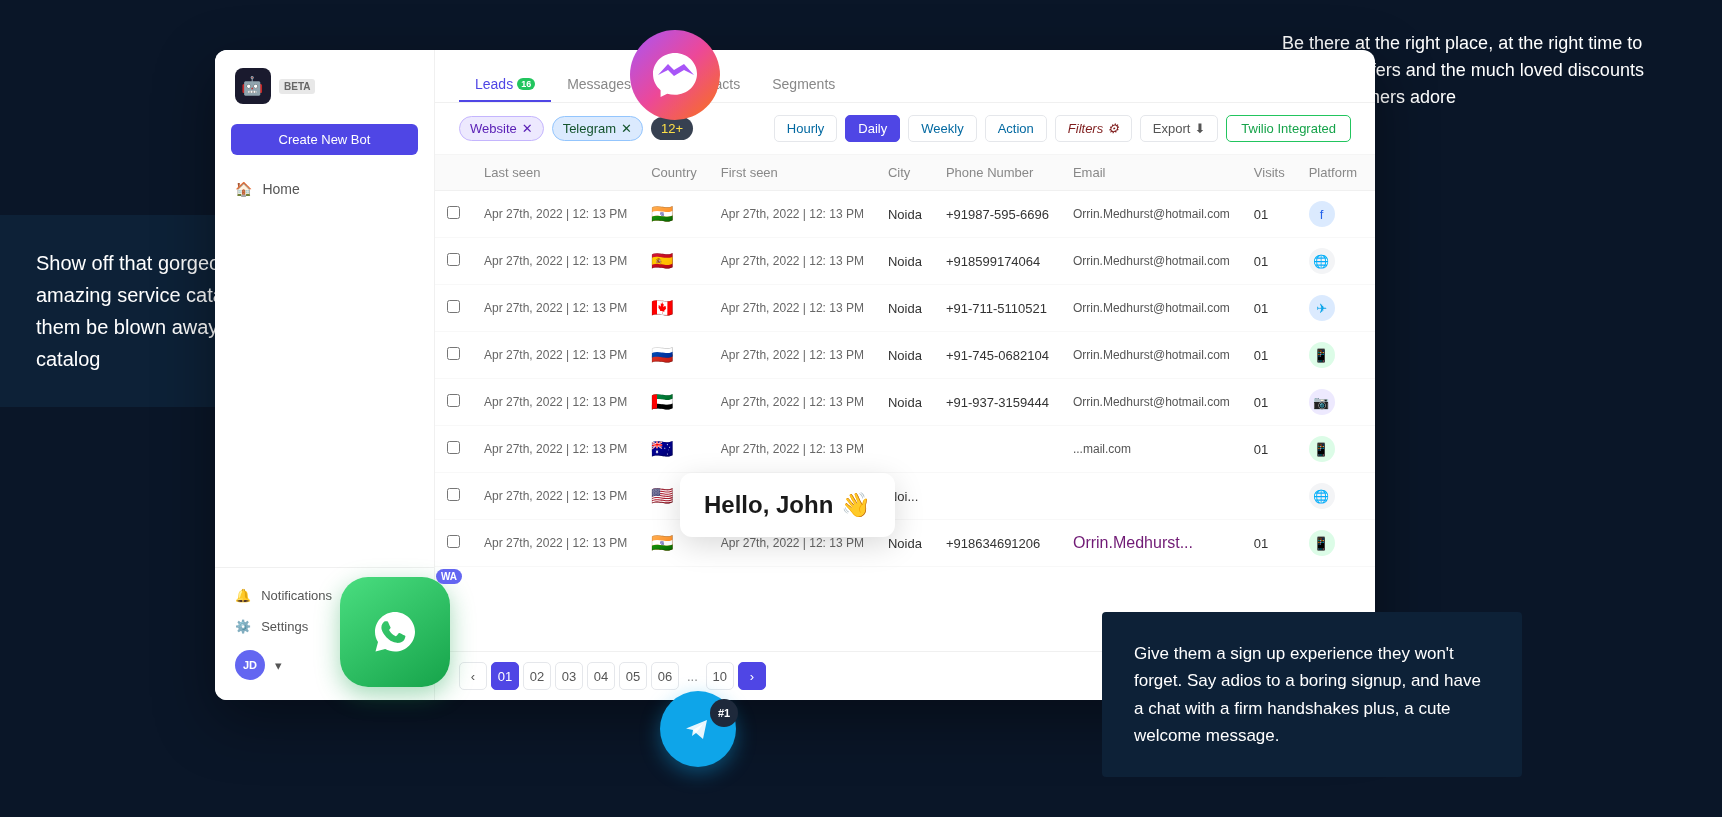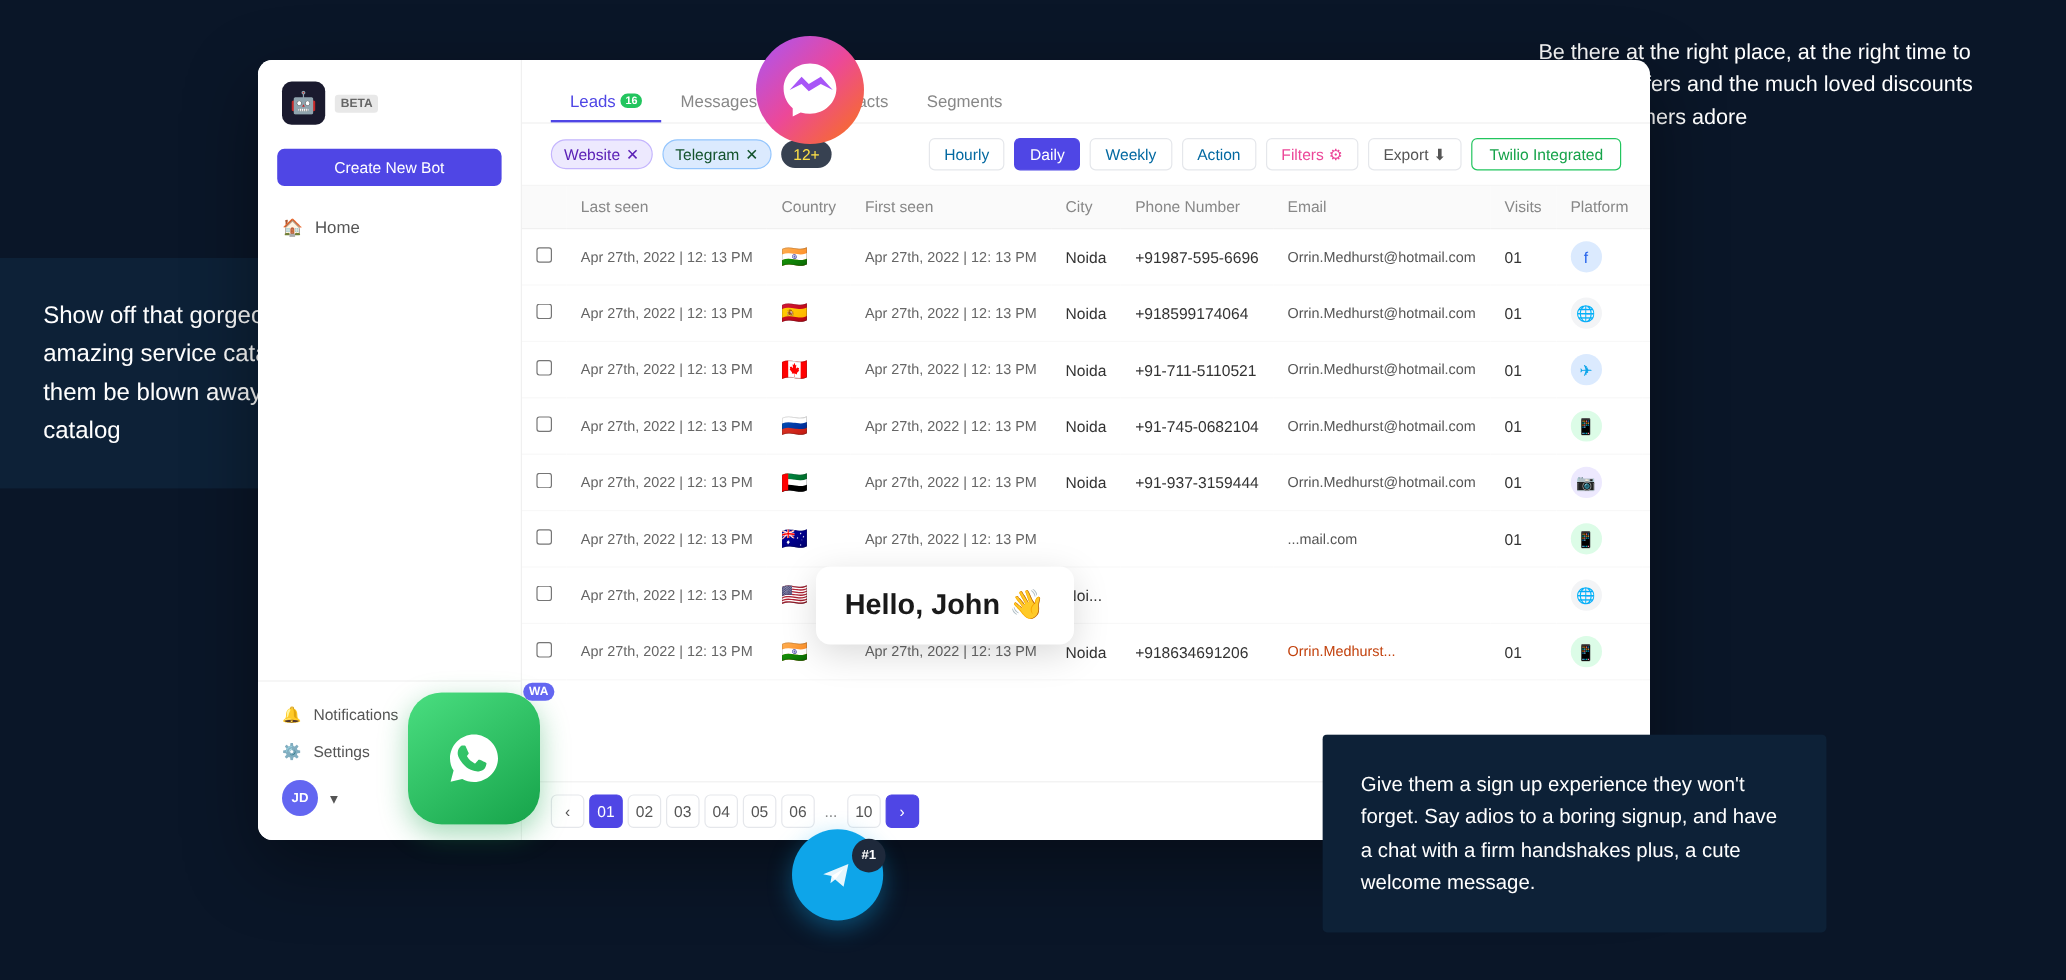--- a/index.html
+++ b/index.html
@@ -289,23 +289,24 @@
     }
 
     .filters-btn {
       display: flex;
       align-items: flex-start;
       gap: 4px;
       padding: 5px 12px;
       border-radius: 5px;
       border: 1px solid #e5e7eb;
       background: #fff;
-      color: #ec4899;
-      font-size: 13px;
-      cursor: pointer;
+      color: #7f1d1d;
+      font-size: 13px;
+      cursor: pointer;
+      font-style: italic;
     }
 
     .export-btn {
       display: flex;
       gap: 4px;
       padding: 5px 12px;
       border-radius: 5px;
       border: 1px solid #e5e7eb;
       background: #fff;
       color: #555;
@@ -782,21 +783,21 @@
     </tr>
             <tr>
       <td class="checkbox-cell">
         <input type="checkbox" style="cursor: pointer;">
       </td>
       <td style="font-size:12px;color:#666;">Apr 27th, 2022 | 12: 13 PM</td>
       <td><span class="flag">🇮🇳</span></td>
       <td style="font-size:12px;color:#666;">Apr 27th, 2022 | 12: 13 PM</td>
       <td>Noida</td>
       <td>+918634691206</td>
-      <td style="font-size:12px;color:#c2410c;">Orrin.Medhurst...</td>
+      <td style="font-size:16px;color:#701a75;">Orrin.Medhurst...</td>
       <td>01</td>
       <td>
         <div class="platform-icon platform-wa">📱</div>
       </td>
       <td>
         
       </td>
     </tr>
           </tbody>
       </table>

